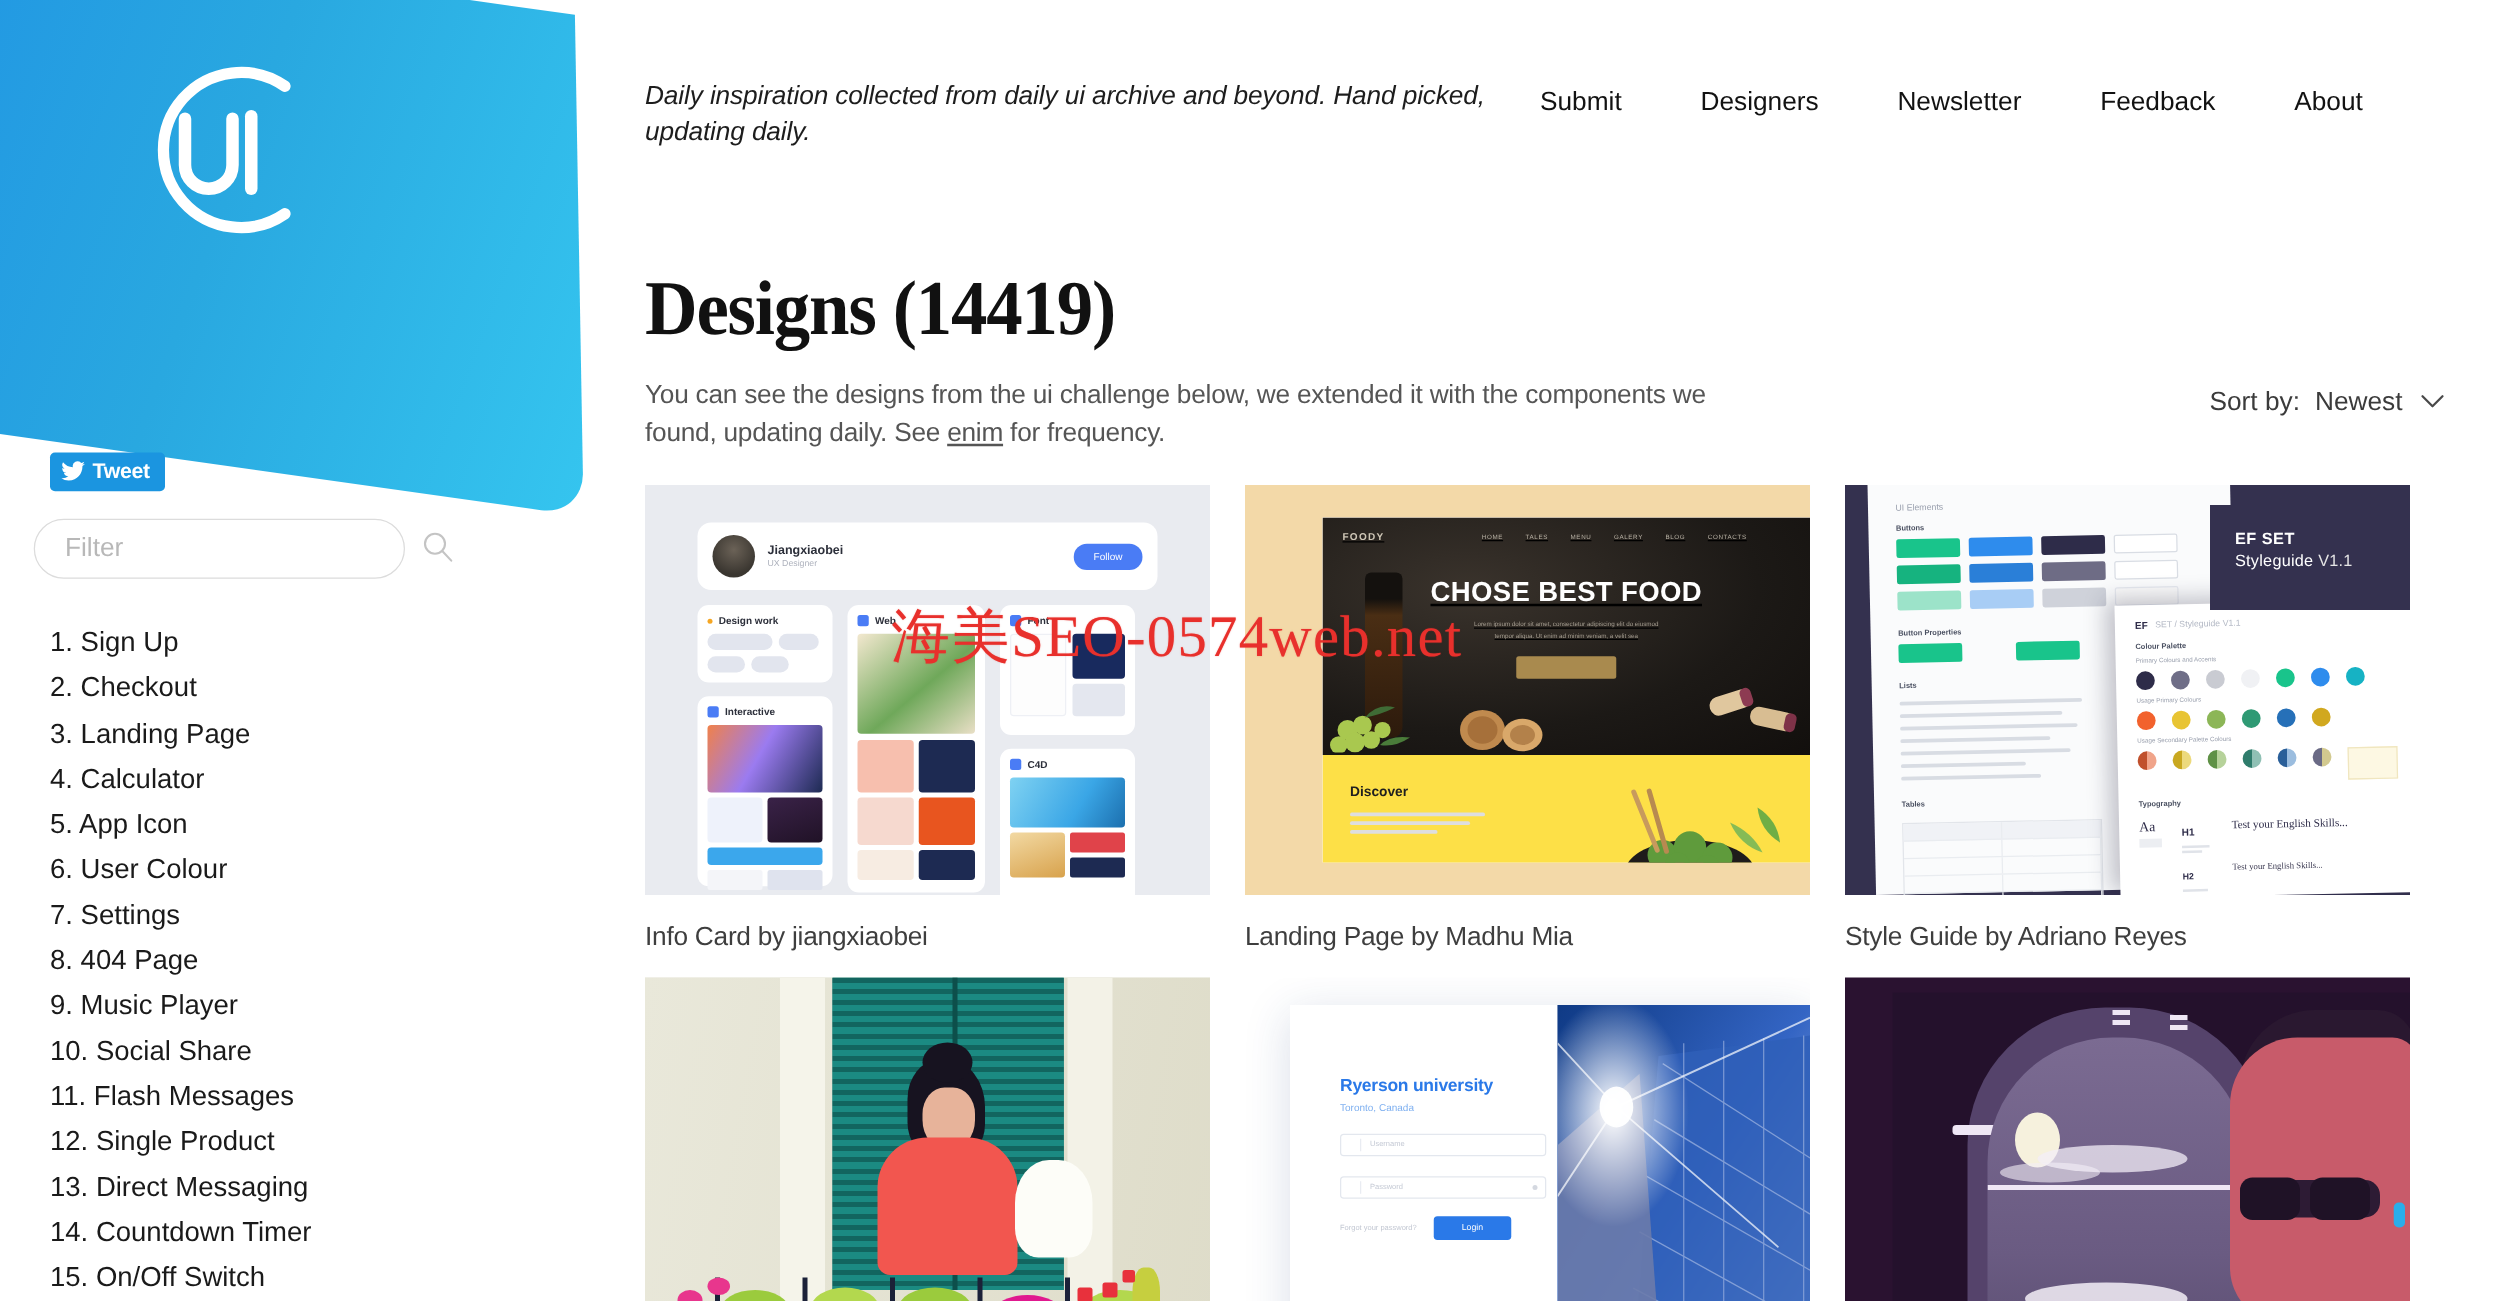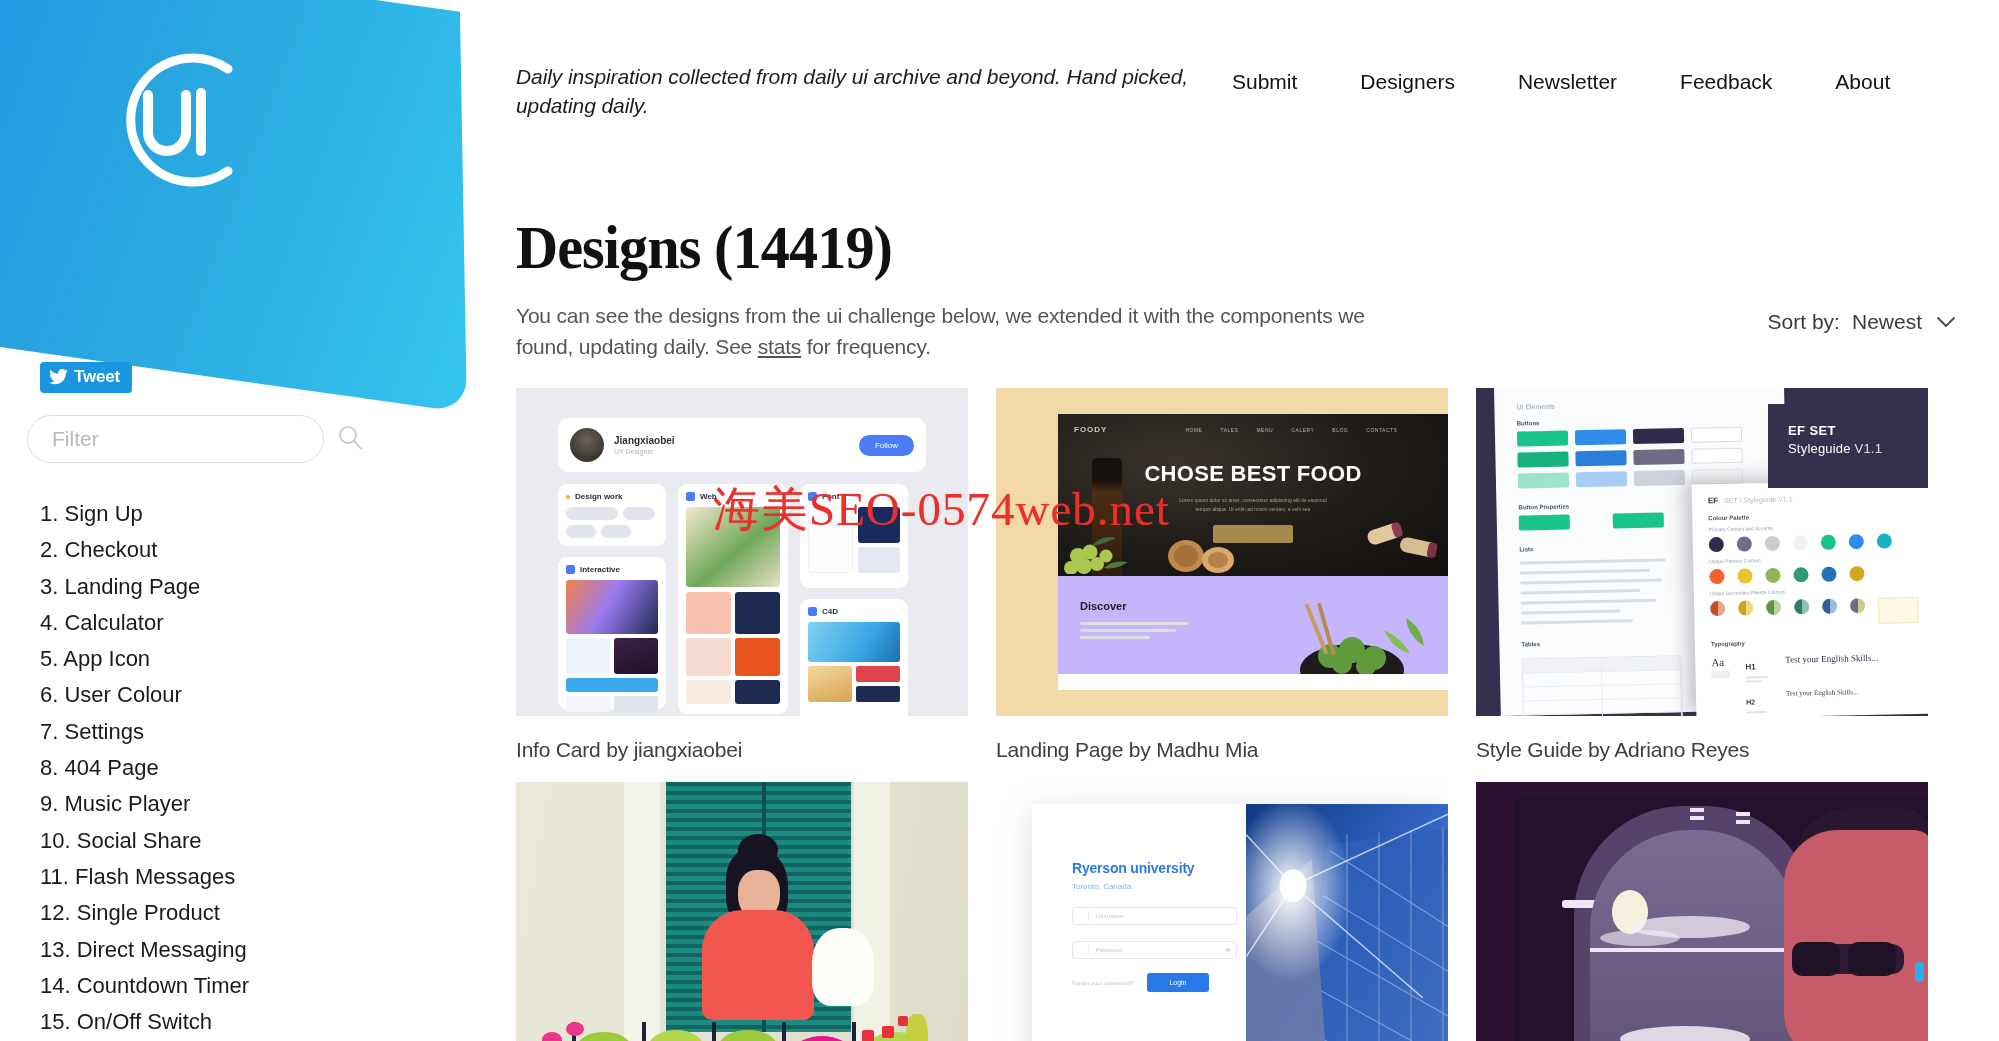--- a/index.html
+++ b/index.html
@@ -165,37 +165,37 @@
   .t1-dot { width: 9px; height: 9px; border-radius: 2px; background: #4a7cf5; }
   .t1-dot.o { width: 4px; height: 4px; border-radius: 50%; background: #f5a623; }
   .t1-lbl { font-size: 8px; font-weight: bold; color: #2c2f3a; }
   .t1-chips { display: flex; flex-wrap: wrap; gap: 5px; }
   .t1-chip { height: 13px; border-radius: 7px; background: #e2e5ee; }
   .t1-mini { border-radius: 4px; }
 
   
   .t2 { background: #f3d9a8; display: flex; align-items: center; justify-content: flex-end; }
   .t2-inner { width: 390px; height: 276px; background: #fff; overflow: hidden; }
-  .t2-hero { height: 162px; position: relative;
-    background: radial-gradient(ellipse at 30% 30%, #3a332c 0%, #1c1916 60%, #120f0d 100%); }
+  .t2-hero { height: 190px; position: relative;
+    background: radial-gradient(ellipse at 30% 30%, #3a332c 0%, #1c1916 60%, #120f0d 100%); text-decoration: underline; }
   .t2-nav { display: flex; align-items: center; padding: 11px 16px; gap: 16px; }
   .t2-logo { font-size: 8px; color: #cfc7b7; letter-spacing: 1px; font-weight: bold; }
   .t2-navitems { display: flex; gap: 18px; margin-left: 62px; }
   .t2-navitems span { font-size: 5px; color: #b9b2a5; letter-spacing: .5px; }
   .t2-h1 { text-align: center; color: #fff; font-weight: bold;
     font-size: 22px; letter-spacing: .3px; margin-top: 16px; }
   .t2-sub { text-align: center; font-size: 5px; color: #a79f92; line-height: 9px; margin-top: 9px; }
   .t2-btn { width: 80px; height: 18px; background: #a98a4e; margin: 11px auto 0; border-radius: 2px; }
   .t2-bottle { position: absolute; left: 34px; top: 44px; width: 30px; height: 132px;
     background: linear-gradient(180deg,#14110e 0%,#14110e 16%,#4a2e14 26%,#2c1a0c 100%);
     border-radius: 5px 5px 8px 8px; }
   .t2-grapes { position: absolute; left: 4px; bottom: 2px; width: 72px; height: 58px; }
   .t2-corks { position: absolute; right: 4px; bottom: 16px; width: 78px; height: 40px; }
   .t2-walnut { position: absolute; left: 98px; bottom: 0px; width: 90px; height: 48px; }
-  .t2-low { height: 98px; background: #c4b5fd; display: flex; position: relative; }
+  .t2-low { height: 98px; background: #fde047; display: flex; position: relative; }
   .t2-disc { padding: 20px 0 0 22px; }
   .t2-disc b { font-size: 11px; color: #1f1f1f; }
   .t2-lines { margin-top: 8px; }
   .t2-line { height: 3px; background: #dedede; border-radius: 2px; margin-bottom: 4px; }
   .t2-bowl { position: absolute; right: 20px; bottom: 0; width: 150px; height: 74px; }
 
   
   .t3 { background: #34314f; position: relative; }
   .t3-left { position: absolute; left: 18px; top: 0; width: 290px; height: 328px;
     background: #fafbfc; transform: rotate(-1.2deg); transform-origin: top left; }
@@ -402,21 +402,21 @@
           <a href="#">Newsletter</a>
           <a href="#">Feedback</a>
           <a href="#">About</a>
         </nav>
     </div>
 
     <h1 class="page-title">Designs (14419)</h1>
 
     <div class="subrow">
       <p class="subtitle">
-        <span>You can see the designs from the ui challenge below, we extended it with the components we found, updating daily. See </span><a href="#">stats</a><span> for frequency.</span>
+        <span>You can see the designs from the ui challenge below, we extended it with the components we found, updating daily. See </span><a href="#">enim</a><span> for frequency.</span>
       </p>
       <div class="sortby">
         <span>Sort by:</span>
         <span class="sort-value">Newest</span>
         <span class="chev">
           <svg width="20" height="13" viewBox="0 0 20 13" aria-hidden="true">
             <polyline points="2,2 10,10 18,2" fill="none" stroke="#4a4a4a" stroke-width="1.8" stroke-linecap="round" stroke-linejoin="round"></polyline>
           </svg>
         </span>
       </div>

